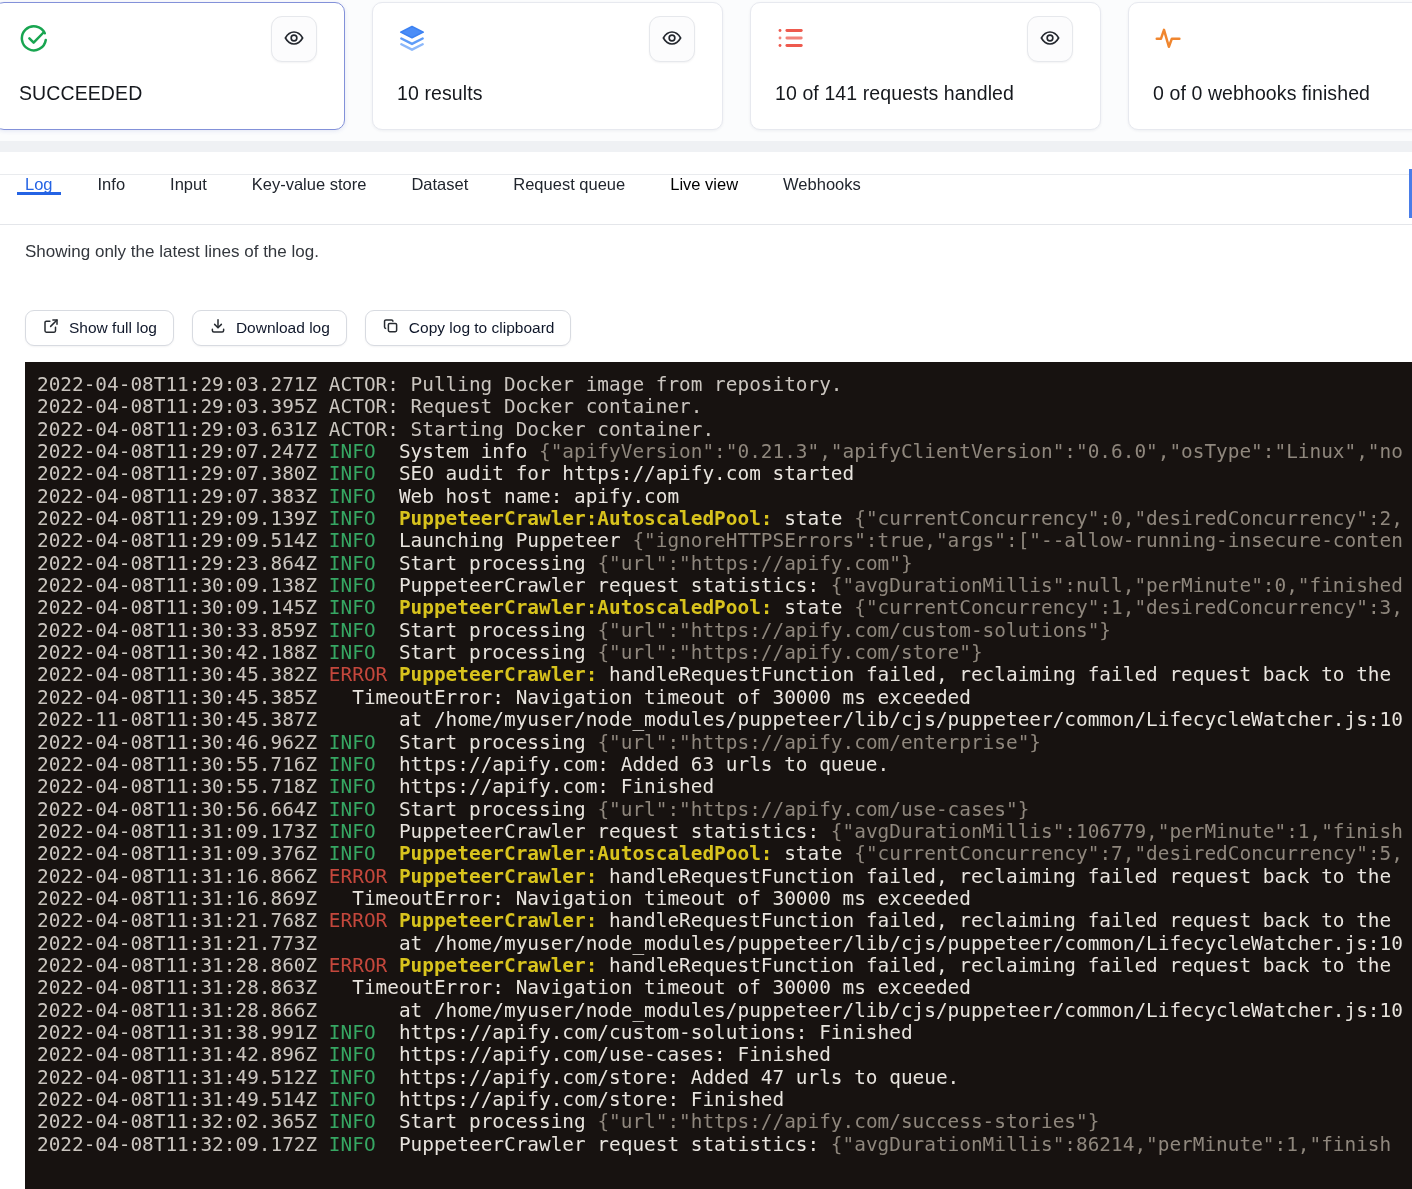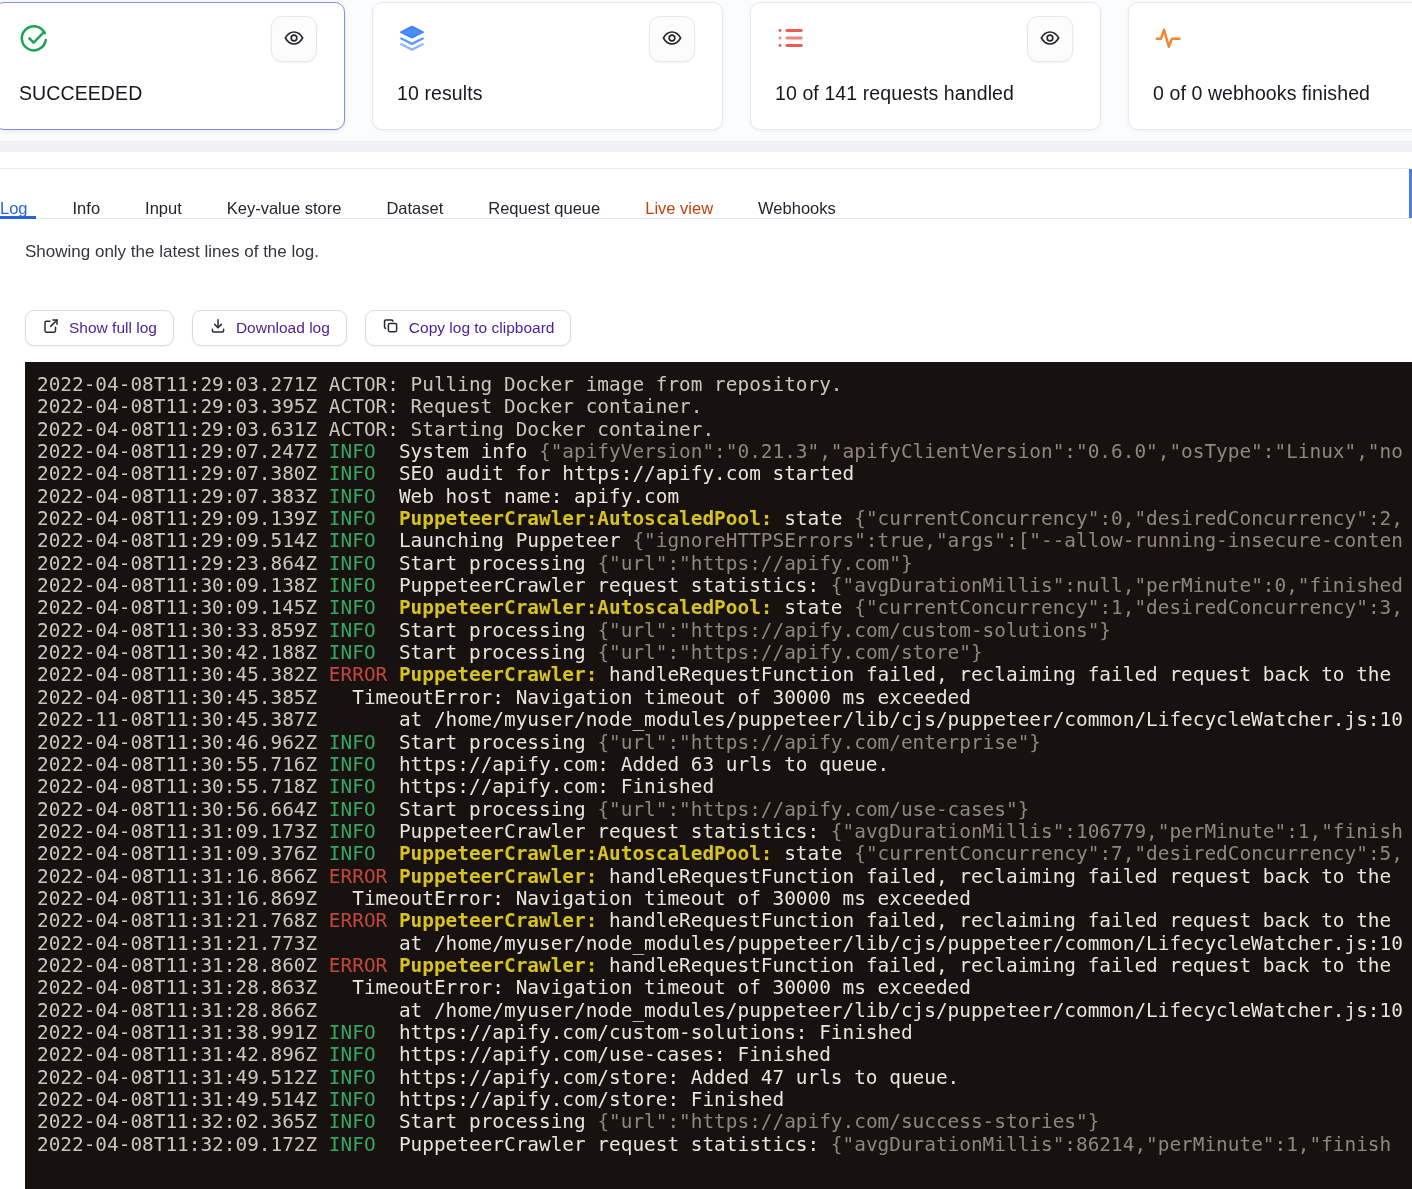--- a/index.html
+++ b/index.html
@@ -17,37 +17,37 @@
   .card-icon { position:absolute; left:24px; top:20px; width:30px; height:30px; }
   .card-icon svg { width:100%; height:100%; }
   .eye-btn { position:absolute; right:27px; top:13px; width:46px; height:46px; border-radius:11px;
              border:1px solid #e6e8ec; background:#fcfcfd; cursor:pointer;
              box-shadow:0 1px 2px rgba(16,24,40,.05); display:flex; align-items:center; justify-content:center; }
   .eye-btn svg { width:22px; height:22px; }
   .card-label { position:absolute; left:24px; bottom:24px; font-size:19.5px; font-weight:500;
                 color:#15181d; letter-spacing:.1px; white-space:nowrap;text-align:center; }
 
   
-  .tab-bar { position:absolute; top:168px; left:0; right:0; height:51px; background:#fff;
+  .tab-bar { position:absolute; top:174px; left:0; right:0; height:51px; background:#fff;
              border-top:1px solid #e9ebee; border-bottom:1px solid #e4e6ea;
-             display:flex; align-items:flex-end; gap:45px; }
+             display:flex; align-items:flex-start; padding-left:25px; gap:45px; }
   .tab { display:flex; align-items:center; font-size:16.5px; font-weight:500; color:#21262e;
          cursor:pointer; position:relative; white-space:nowrap; }
   .tab.active { color:#2463e4; }
   .tab.active::after { content:""; position:absolute; left:-8px; right:-8px; bottom:-1px;
                        height:3px; background:#2463e4; }
-  .tab.disabled { color:#c2410c; cursor:default; }
+  .tab.disabled { color:#000000; cursor:default; }
   .tab-edge-accent { position:absolute; top:169px; right:0; width:3px; height:49px; background:#4a7de8; }
 
   
   .log-notice { position:absolute; top:242px; left:25px; font-size:17px; color:#33373d; }
   .log-toolbar { position:absolute; top:310px; left:25px; display:flex; gap:18px; }
   .log-btn { display:flex; align-items:center; gap:9px; height:36px; padding:0 16px;
              border:1px solid #d8dbe1; border-radius:9px; background:#fff; cursor:pointer;
-             font-family:"Liberation Sans", sans-serif; font-size:15.5px; font-weight:500; color:#4c1d95;
+             font-family:"Liberation Sans", sans-serif; font-size:15.5px; font-weight:500; color:#0f172a;
              box-shadow:0 1px 2px rgba(16,24,40,.05); white-space:nowrap; }
   .log-btn svg { width:18px; height:18px; flex:none; }
 
   
   .log { position:absolute; top:362px; left:25px; right:0; height:840px; background:#171210;
          overflow:hidden; padding:12px 0 0 12px;
          font-family:"DejaVu Sans Mono", monospace; font-size:19.4px; line-height:22.35px; }
   .log-line { white-space:pre; }
   .t-ts  { color:#cac5bf; }
   .t-info{ color:#36a763; }

